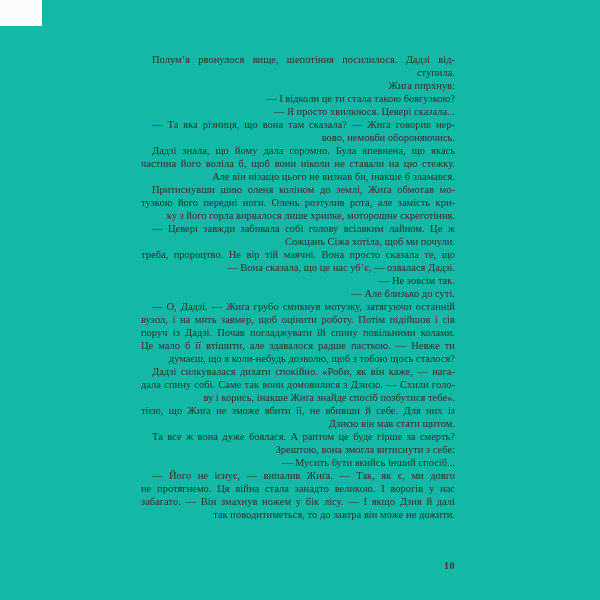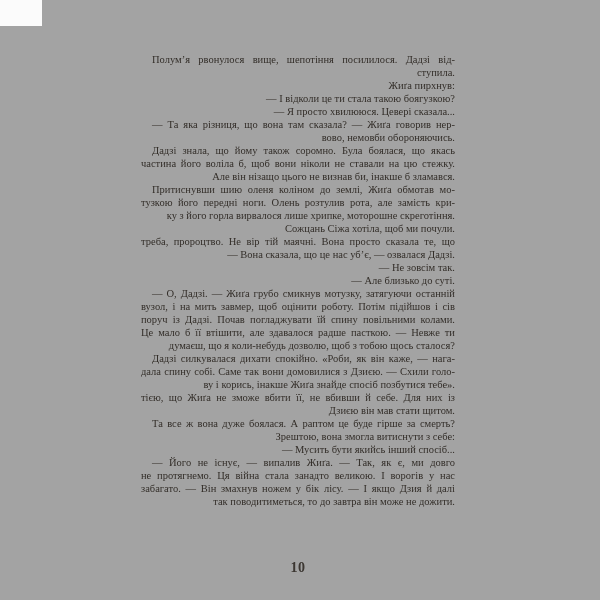--- a/index.html
+++ b/index.html
@@ -8,21 +8,21 @@
     width: 600px;
     height: 600px;
     background: #fefefe;
     overflow: hidden;
   }
   .page {
     position: absolute;
     left: 0; top: 0;
     width: 600px;
     height: 600px;
-    background: #a3a3a3;
+    background: #14b8a6;
   }
   .corner-artifact {
     position: absolute;
     left: 0; top: 0;
     width: 42px;
     height: 26px;
     background: #fbfbfb;
   }
   .text-block {
     position: absolute;
@@ -49,47 +49,48 @@
     width: 100%;
   }
   .line.i {
     text-indent: 11px;
   }
   .page-number {
     position: absolute;
     left: 141px;
     top: 560px;
     width: 314px;
-    text-align: center;
+    text-align: right;
     font-family: "Liberation Serif", "DejaVu Serif", serif;
-    font-size: 14px;
+    font-size: 10px;
     letter-spacing: 0.5px;
     color: #3c3732;
     font-weight: bold;
   }
 </style>
 </head>
 <body>
 
 <div class="page">
   <div class="corner-artifact"></div>
   <div class="text-block" id="text-block">
       <div class="line i j">Полум’я рвонулося вище, шепотіння посилилося. Дадзі від-</div>
       <div class="line">ступила.</div>
       <div class="line i">Жиґа пирхнув:</div>
       <div class="line i">— І відколи це ти стала такою боягузкою?</div>
       <div class="line i">— Я просто хвилююся. Цевері сказала...</div>
       <div class="line i j">— Та яка різниця, що вона там сказала? — Жиґа говорив нер-</div>
       <div class="line">вово, немовби обороняючись.</div>
-      <div class="line i j">Дадзі знала, що йому також соромно. Була боялася, що якась</div>
+      <div class="line i j">Дадзі знала, що йому дала соромно. Була впевнена, що якась</div>
       <div class="line j">частина його воліла б, щоб вони ніколи не ставали на цю стежку.</div>
       <div class="line">Але він нізащо цього не визнав би, інакше б зламався.</div>
       <div class="line i j">Притиснувши шию оленя коліном до землі, Жиґа обмотав мо-</div>
       <div class="line j">тузкою його передні ноги. Олень розтулив рота, але замість кри-</div>
       <div class="line">ку з його горла вирвалося лише хрипке, моторошне скреготіння.</div>
+      <div class="line i j">— Цевері завжди забивала собі голову всіляким лайном. Це ж</div>
       <div class="line">Сожцань Сіжа хотіла, щоб ми почули.</div>
       <div class="line j">треба, пророцтво. Не вір тій маячні. Вона просто сказала те, що</div>
       <div class="line i">— Вона сказала, що це нас уб’є, — озвалася Дадзі.</div>
       <div class="line i">— Не зовсім так.</div>
       <div class="line i">— Але близько до суті.</div>
       <div class="line i j">— О, Дадзі. — Жиґа грубо смикнув мотузку, затягуючи останній</div>
       <div class="line j">вузол, і на мить завмер, щоб оцінити роботу. Потім підійшов і сів</div>
       <div class="line j">поруч із Дадзі. Почав погладжувати їй спину повільними колами.</div>
       <div class="line j">Це мало б її втішити, але здавалося радше пасткою. — Невже ти</div>
       <div class="line">думаєш, що я коли-небудь дозволю, щоб з тобою щось сталося?</div>

